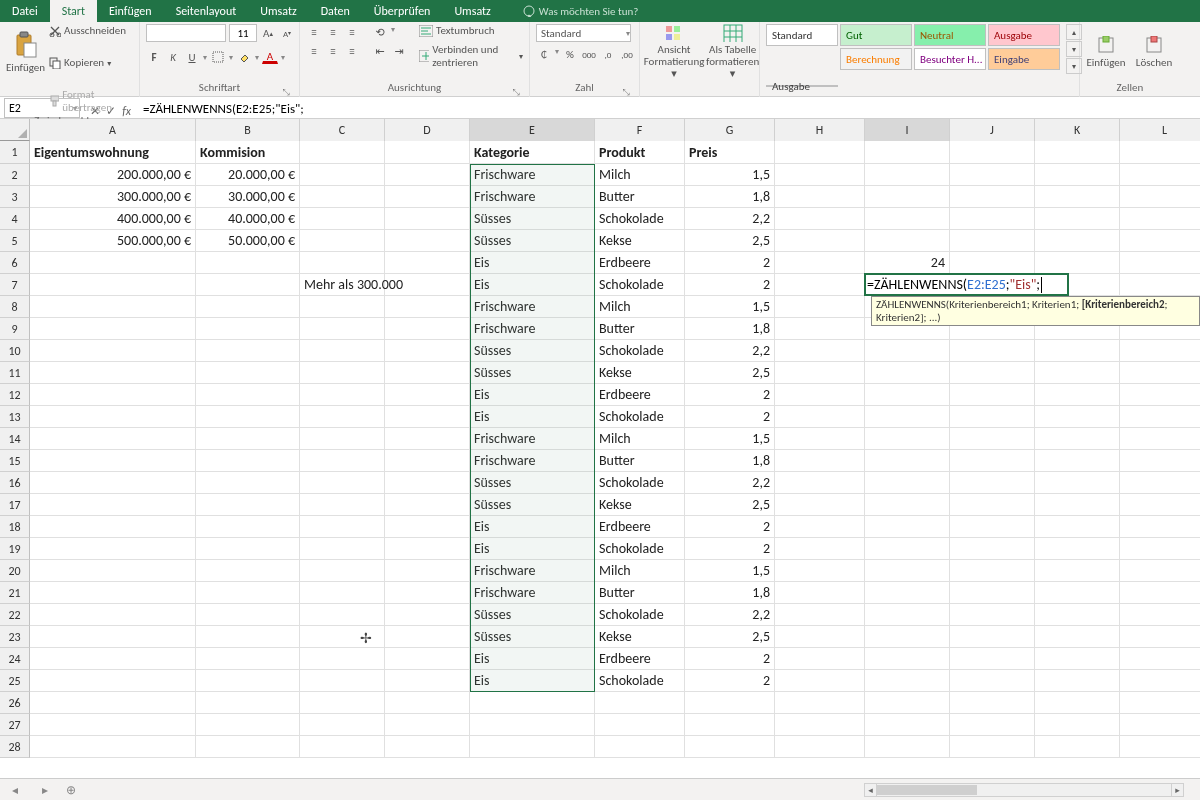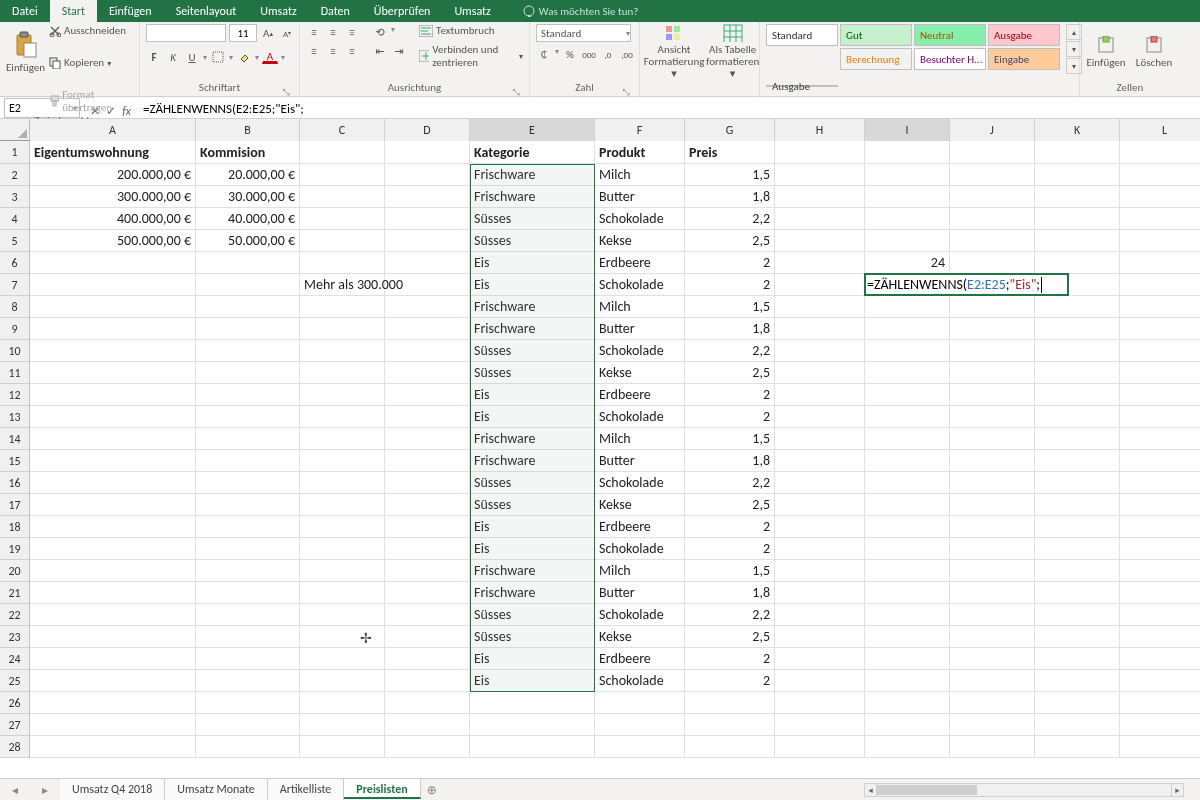--- a/index.html
+++ b/index.html
@@ -769,33 +769,28 @@
         <div class="cell" style="width: 85px;"></div>
         <div class="cell" style="width: 85px;"></div>
         <div class="cell" style="width: 90px;"></div>
       </div>
     </div>
   <div class="range-sel" id="range-sel" style="left: 470px; top: 45px; width: 125px; height: 528px;"></div>
   <div class="edit-cell" id="edit-cell" style="left: 864px; top: 154px; height: 23px; min-width: 205px;">
       <span class="formula-text"><span class="eq">=</span><span class="fn">ZÄHLENWENNS(</span><span class="ref">E2:E25</span><span>;</span><span class="str">"Eis"</span><span>;</span></span>
       <span class="caret"></span>
     </div>
+  <div class="tooltip" id="tooltip" style="left: 871px; top: 177px;">ZÄHLENWENNS(Kriterienbereich1; Kriterien1; <b>[Kriterienbereich2</b>; Kriterien2]; ...)</div>
   <div class="cursor-cross" id="cursor" style="left: 360px; top: 511px;">✢</div>
 </div>
 
 <div class="sheettabs">
   <div class="nav-arrows">
     <span>◂</span>
     <span>▸</span>
   </div>
-  <div id="sheets" style="display:flex">
-      <div class="sheet-tab">Umsatz Q4 2018</div>
-      <div class="sheet-tab">Umsatz Monate</div>
-      <div class="sheet-tab">Artikelliste</div>
-      <div class="sheet-tab active">Preislisten</div>
-    </div>
   <div class="add-sheet">⊕</div>
   <div class="hscroll">
     <div class="arr l">◂</div>
       <div class="thumb"></div>
       <div class="arr r">▸</div>
   </div>
 </div>
 
 </body></html>

